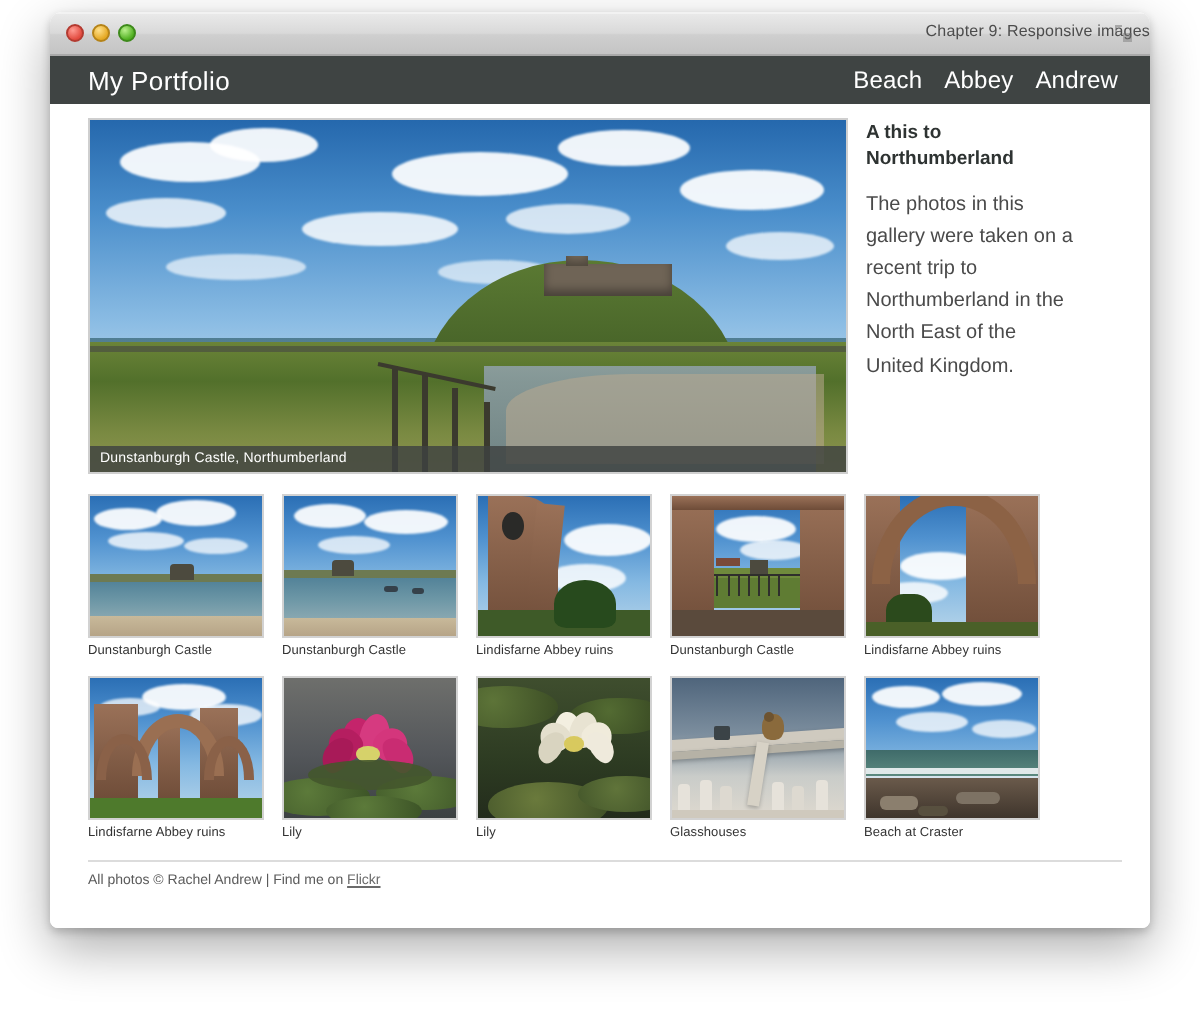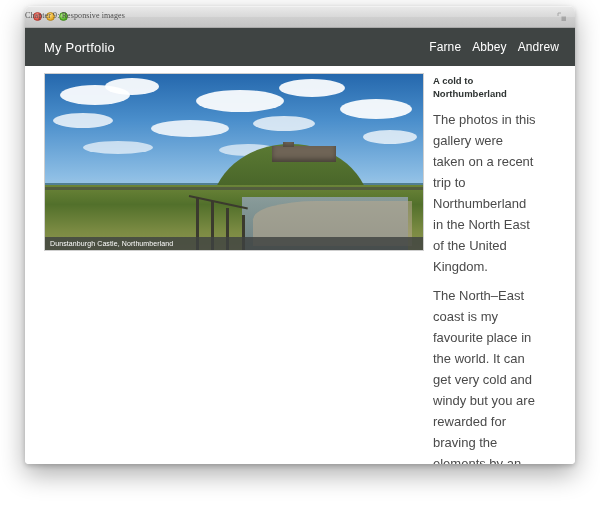--- a/index.html
+++ b/index.html
@@ -53,45 +53,45 @@
     border-radius: 50%;
     box-sizing: border-box;
   }
   .dot.red    { background: radial-gradient(circle at 35% 30%, #ff9b92, #e24b3f 70%); border: 1px solid #b33b31; }
   .dot.yellow { background: radial-gradient(circle at 35% 30%, #ffe08a, #e5a822 70%); border: 1px solid #b58318; }
   .dot.green  { background: radial-gradient(circle at 35% 30%, #b9f08c, #51b022 70%); border: 1px solid #3e8a1b; }
 
   .win-title {
     position: absolute;
     left: 0; right: 0; top: 4px;
-    text-align: left;
+    text-align: right;
     font-size: 8px;
     color: #4c4c4c;
     letter-spacing: 0.1px;
-    font-family: Liberation Serif, serif;
+    font-family: Liberation Sans, sans-serif;
   }
   .resize-icon {
     position: absolute;
     right: 8px;
     top: 5px;
     width: 10px;
     height: 10px;
     opacity: 0.45;
   }
 
   
   .page {
     position: relative;
     height: 437px;
     background: #ffffff;
     overflow: hidden;
   }
 
   .site-header {
-    height: 38px;
+    height: 24px;
     background: #3f4443;
     display: flex;
     align-items: center;
     justify-content: space-between;
     padding: 0 16px 0 19px;
     box-sizing: border-box;
   }
   .site-title {
     color: #ffffff;
     font-size: 13px;
@@ -153,21 +153,21 @@
   }
   .sidebar h2 {
     margin: 2px 0 8px 0;
     font-size: 9.5px;
     line-height: 1.35;
     font-weight: bold;
     color: #2e3332;
   }
   .sidebar p {
     margin: 0 0 8px 0;
-    font-size: 13px;
+    font-size: 10px;
     line-height: 1.62;
     color: #4a4a4a;
   }
 
   
   .grid {
     margin-top: 10px;
     display: flex;
     flex-direction: column;
     gap: 9px;
@@ -302,21 +302,21 @@
         <path d="M1 4 L1 1 L4 1" fill="none" stroke="#666" stroke-width="1"></path>
         <rect x="4.5" y="4.5" width="4.5" height="4.5" fill="#777"></rect>
       </svg>
     </div>
 
     <div class="page">
 
       <div class="site-header">
         <div class="site-title">My Portfolio</div>
         <nav class="nav">
-          <a href="#">Farne</a>
+          <a href="#">Beach</a>
           <a href="#">Abbey</a>
           <a href="#">Andrew</a>
         </nav>
       </div>
 
       <div class="content">
 
         <div class="top-region">
 
           <figure class="hero" style="margin:0">
@@ -344,23 +344,22 @@
               <div style="position:absolute;left:44%;top:72%;width:3px;height:28%;background:#3b3a2e"></div>
               <div style="position:absolute;left:48%;top:76%;width:3px;height:24%;background:#3b3a2e"></div>
               <div style="position:absolute;left:52%;top:80%;width:3px;height:20%;background:#3b3a2e"></div>
               <div style="position:absolute;left:40%;top:70%;width:3px;height:30%;background:#3b3a2e"></div>
               <div style="position:absolute;left:38%;top:69%;width:16%;height:2px;background:#3b3a2e;transform:rotate(12deg);transform-origin:left"></div>
             </div>
             <figcaption class="hero-caption">Dunstanburgh Castle, Northumberland</figcaption>
           </figure>
 
           <aside class="sidebar">
-            <h2>A cold to Northumberland</h2>
+            <h2>A this to Northumberland</h2>
             <p>The photos in this gallery were taken on a recent trip to Northumberland in the North East of the United Kingdom.</p>
-            <p>The North–East coast is my favourite place in the world. It can get very cold and windy but you are rewarded for braving the elements by an amazing coastline, castles and the opportunity to see puffins and terns on the Farne Islands.</p>
           </aside>
         </div>
 
         <div class="grid">
 
           <div class="grid-row">
 
             <figure class="thumb" style="margin:0">
               <div class="thumb-frame">
                 <div class="thumb-photo">

